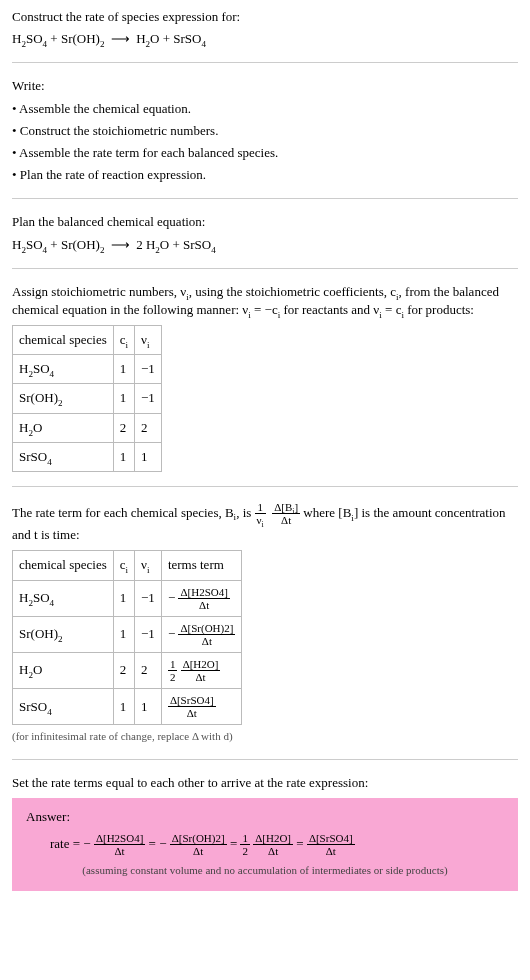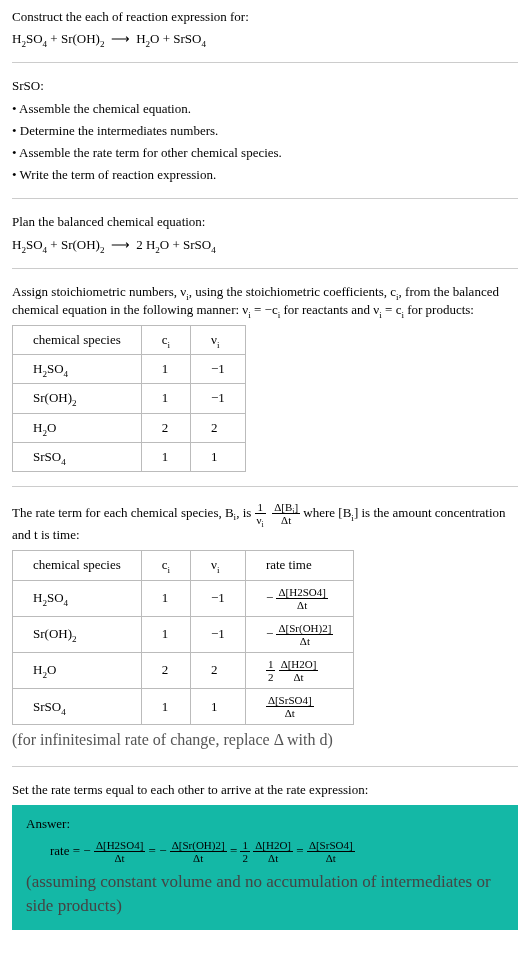--- a/index.html
+++ b/index.html
@@ -29,21 +29,21 @@
   .arrow {
     font-family: sans-serif;
   }
   table.data {
     border-collapse: collapse;
     margin-top: 6px;
     margin-bottom: 4px;
   }
   table.data td, table.data th {
     border: 1px solid #bbb;
-    padding: 5px 20px;
+    padding: 5px 6px;
     font-weight: normal;
     text-align: left;
     font-size: 13px;
   }
   table.data th {
     background: #fff;
   }
   .frac {
     display: inline-block;
     vertical-align: middle;
@@ -54,56 +54,56 @@
   .frac .num {
     display: block;
     border-bottom: 1px solid #000;
     padding: 0 2px;
   }
   .frac .den {
     display: block;
     padding: 0 2px;
   }
   .note {
-    font-size: 16px;
+    font-size: 11px;
     color: #555;
     margin-top: 2px;
   }
   .answer-box {
-    background: #14b8a6;
+    background: #f9a8d4;
     padding: 10px 14px 12px 14px;
     margin-top: 6px;
   }
   .answer-label {
     margin-bottom: 6px;
   }
   .answer-line {
     margin-left: 24px;
     margin-bottom: 6px;
   }
   .answer-note {
-    font-size: 17px;
+    font-size: 11px;
     color: #444;
-    text-align: left;
+    text-align: center;
   }
   .ital { }
 </style>
 </head>
 <body>
 
-<div class="block">Construct the each of reaction expression for:</div>
+<div class="block">Construct the rate of species expression for:</div>
 <div class="block">H<sub>2</sub>SO<sub>4</sub> + Sr(OH)<sub>2</sub>&nbsp; <span class="arrow">⟶</span>&nbsp; H<sub>2</sub>O + SrSO<sub>4</sub></div>
 
 <hr>
 
-<div class="block">SrSO:</div>
+<div class="block">Write:</div>
 <div class="block">• <span>Assemble the chemical equation.</span></div>
-<div class="block">• <span>Determine the intermediates numbers.</span></div>
-<div class="block">• <span>Assemble the rate term for other chemical species.</span></div>
-<div class="block">• <span>Write the term of reaction expression.</span></div>
+<div class="block">• <span>Construct the stoichiometric numbers.</span></div>
+<div class="block">• <span>Assemble the rate term for each balanced species.</span></div>
+<div class="block">• <span>Plan the rate of reaction expression.</span></div>
 
 <hr>
 
 <div class="block">Plan the balanced chemical equation:</div>
 <div class="block">H<sub>2</sub>SO<sub>4</sub> + Sr(OH)<sub>2</sub>&nbsp; <span class="arrow">⟶</span>&nbsp; 2 H<sub>2</sub>O + SrSO<sub>4</sub></div>
 
 <hr>
 
 <div class="block">Assign stoichiometric numbers, <span class="ital">ν<sub>i</sub></span>, using the stoichiometric coefficients, <span class="ital">c<sub>i</sub></span>, from the balanced chemical equation in the following manner: <span class="ital">ν<sub>i</sub></span> = −<span class="ital">c<sub>i</sub></span> for reactants and <span class="ital">ν<sub>i</sub></span> = <span class="ital">c<sub>i</sub></span> for products:</div>
 
@@ -145,21 +145,21 @@
   &nbsp;<span class="frac"><span class="num">Δ[B<sub><span class="ital">i</span></sub>]</span><span class="den">Δ<span class="ital">t</span></span></span>
   <span> where [B<sub><span class="ital">i</span></sub>] is the amount concentration and <span class="ital">t</span> is time:</span>
 </div>
 
 <table class="data">
   <tbody>
       <tr>
     <th>chemical species</th>
     <th><span class="ital">c<sub>i</sub></span></th>
     <th><span class="ital">ν<sub>i</sub></span></th>
-    <th>rate time</th>
+    <th>terms term</th>
   </tr>
   <tr>
     <td>H<sub>2</sub>SO<sub>4</sub></td>
     <td>1</td>
     <td>−1</td>
     <td>− <span class="frac"><span class="num">Δ[H2SO4]</span><span class="den">Δ<span class="ital">t</span></span></span></td>
   </tr>
   <tr>
     <td>Sr(OH)<sub>2</sub></td>
     <td>1</td>

